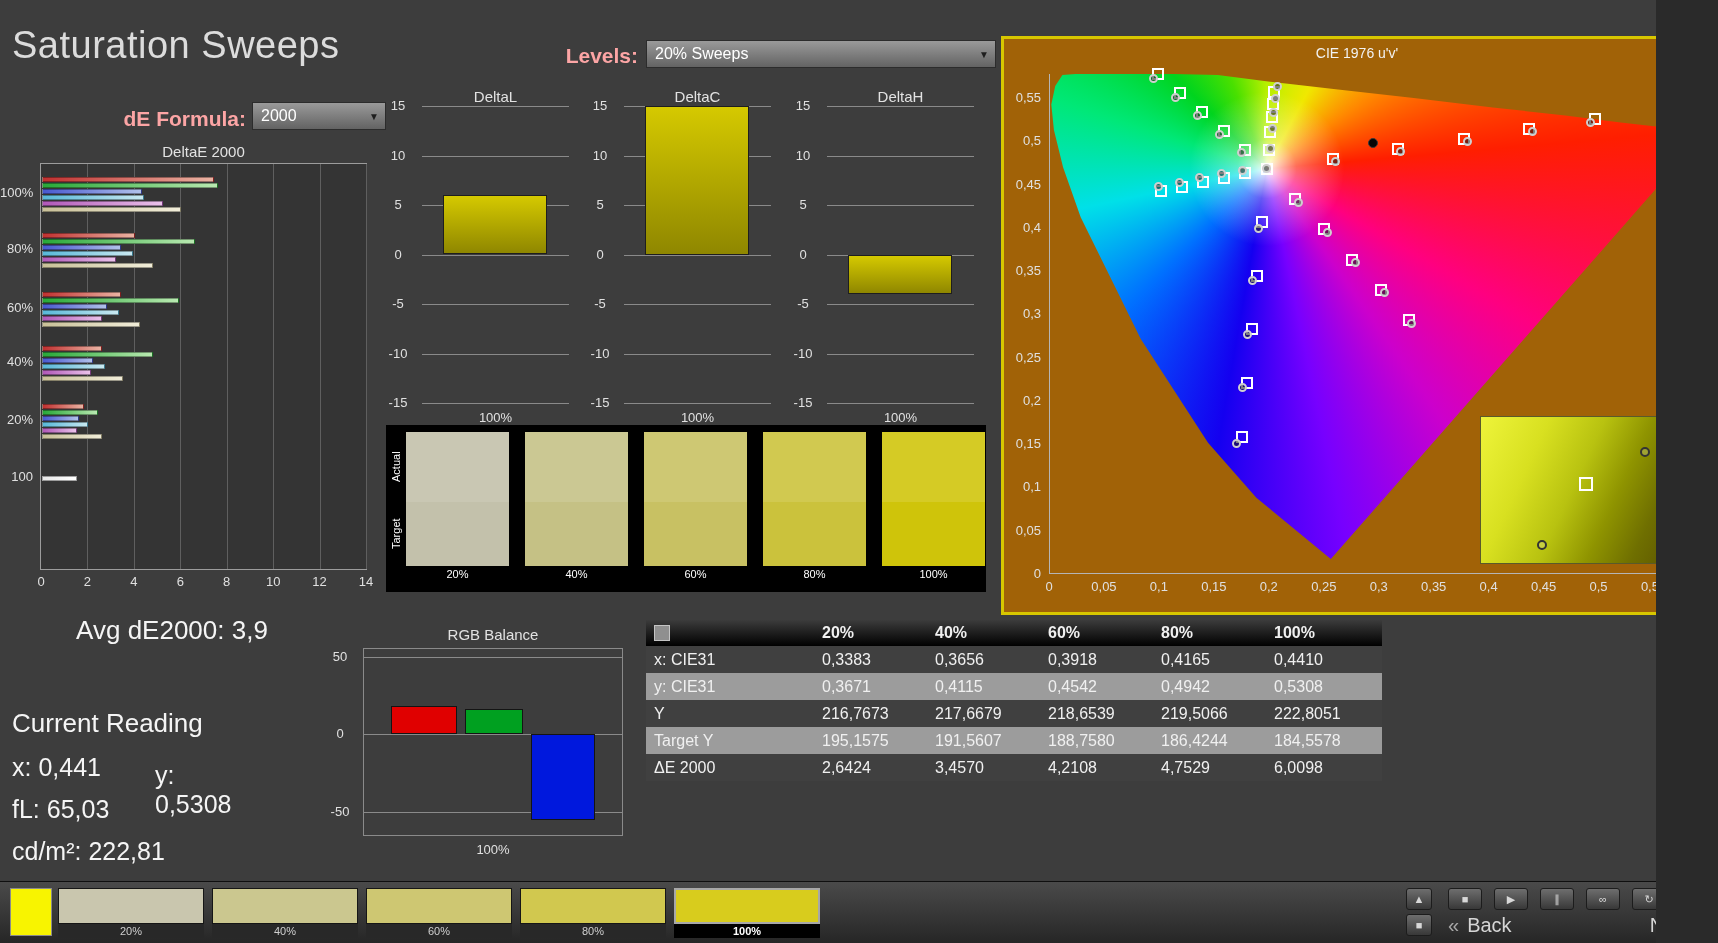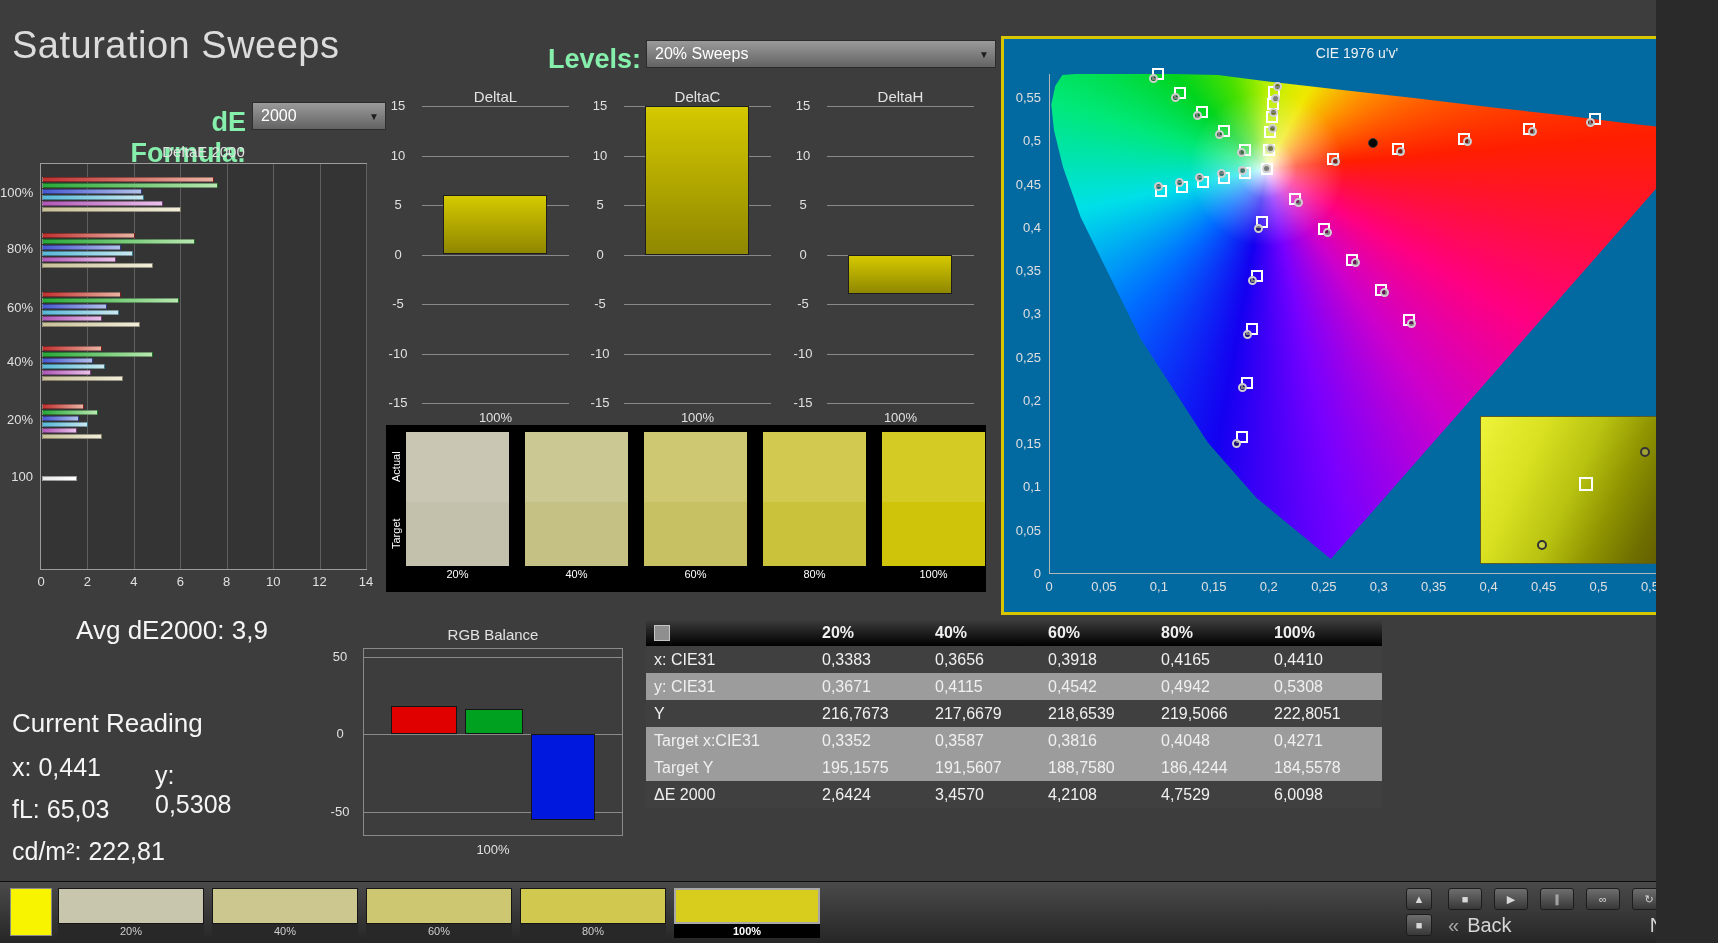--- a/index.html
+++ b/index.html
@@ -5,21 +5,21 @@
   * { box-sizing: border-box; margin: 0; padding: 0; }
   html,body { background:#2a2a2a; }
   #root {
     position: relative; width: 1656px; height: 943px;
     background: #3d3d3d; overflow: hidden;
     font-family: "Liberation Sans", sans-serif; color: #f0f0f0;
   }
 
   
   .page-title { position:absolute; left:12px; top:24px; font-size:38px; color:#dcdcdc; letter-spacing:.5px; }
-  .ctl-label { position:absolute; font-size:27px; font-weight:bold; color:#86efac; }
+  .ctl-label { position:absolute; font-size:21px; font-weight:bold; color:#fca5a5; }
   #de-formula-label { left:96px; top:107px; width:150px; text-align:right; }
   #levels-label { left:548px; top:44px; width:90px; text-align:right; }
   .dropdown {
     position:absolute; display:flex; align-items:center; justify-content:space-between;
     background:linear-gradient(#9a9a9a,#636363); border:1px solid #2c2c2c;
     color:#fff; font-size:16px; padding:0 6px 0 8px; cursor:default;
   }
   #de-formula-select { left:252px; top:102px; width:134px; height:28px; }
   #levels-select { left:646px; top:40px; width:350px; height:28px; }
   .dd-arrow { font-size:10px; color:#1e1e1e; }
@@ -49,21 +49,21 @@
   .rot { position:absolute; writing-mode:vertical-rl; transform:rotate(180deg); font-size:11px; color:#fff; left:4px; text-align:center; }
   #rot-actual { top:8px; height:68px; }
   #rot-target { top:78px; height:62px; }
   #strip-cols { position:absolute; left:20px; top:7px; display:flex; gap:16px; }
   .strip-col { width:103px; }
   .strip-actual { height:70px; }
   .strip-target { height:64px; }
   .strip-label { height:16px; line-height:16px; text-align:center; font-size:11px; color:#fff; }
 
   
-  #cie-panel { position:absolute; left:1001px; top:36px; width:712px; height:579px; background:#0369a1; border:3px solid #d8c700; }
+  #cie-panel { position:absolute; left:1001px; top:36px; width:712px; height:579px; background:#a16207; border:3px solid #d8c700; }
   #cie-title { position:absolute; top:6px; left:0; width:100%; text-align:center; font-size:14px; color:#f2f2f2; }
   #cie-plot { position:absolute; left:45px; top:35px; width:654px; height:500px; border-left:1px solid #b5b5b5; border-bottom:1px solid #b5b5b5; }
   #cie-horseshoe {
     position:absolute; inset:0;
     background-image:
       radial-gradient(circle at 33.2% 19%, rgba(255,255,255,.95) 0%, rgba(255,255,255,.35) 5%, rgba(255,255,255,0) 13%),
       conic-gradient(from 0deg at 33.2% 19%,
         #b8f000 0deg, #f0e800 28deg, #ff8800 55deg, #ff1e00 85deg, #ff0080 120deg,
         #cc00cc 145deg, #7700ff 168deg, #1400f0 190deg, #0070ff 225deg,
         #00e0e8 258deg, #00e877 288deg, #00d41e 315deg, #49e000 338deg, #b8f000 360deg);
@@ -484,28 +484,20 @@
       </div>
       <div class="t-row t-dark">
         <div class="t-label">Y</div>
         <div class="t-cell">216,7673</div>
         <div class="t-cell">217,6679</div>
         <div class="t-cell">218,6539</div>
         <div class="t-cell">219,5066</div>
         <div class="t-cell">222,8051</div>
       </div>
       <div class="t-row t-light">
-        <div class="t-label">Target x:CIE31</div>
-        <div class="t-cell">0,3352</div>
-        <div class="t-cell">0,3587</div>
-        <div class="t-cell">0,3816</div>
-        <div class="t-cell">0,4048</div>
-        <div class="t-cell">0,4271</div>
-      </div>
-      <div class="t-row t-light">
         <div class="t-label">Target Y</div>
         <div class="t-cell">195,1575</div>
         <div class="t-cell">191,5607</div>
         <div class="t-cell">188,7580</div>
         <div class="t-cell">186,4244</div>
         <div class="t-cell">184,5578</div>
       </div>
       <div class="t-row t-dark">
         <div class="t-label">ΔE 2000</div>
         <div class="t-cell">2,6424</div>

